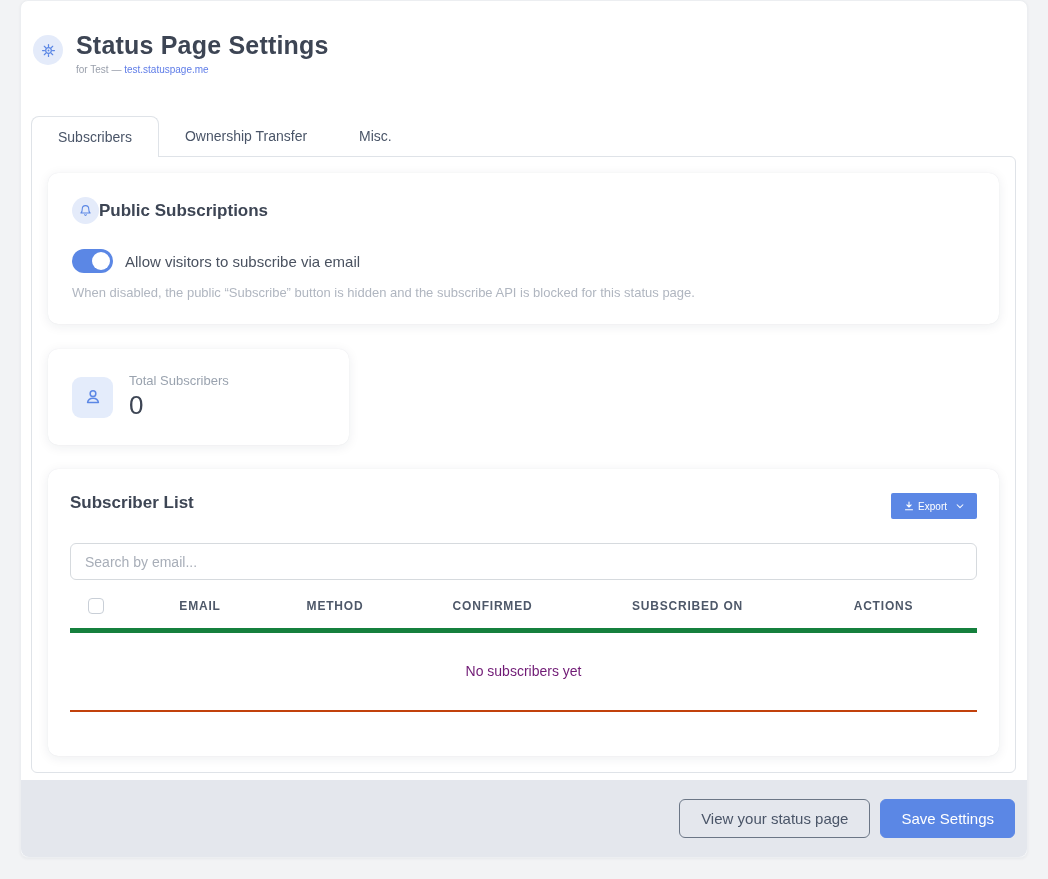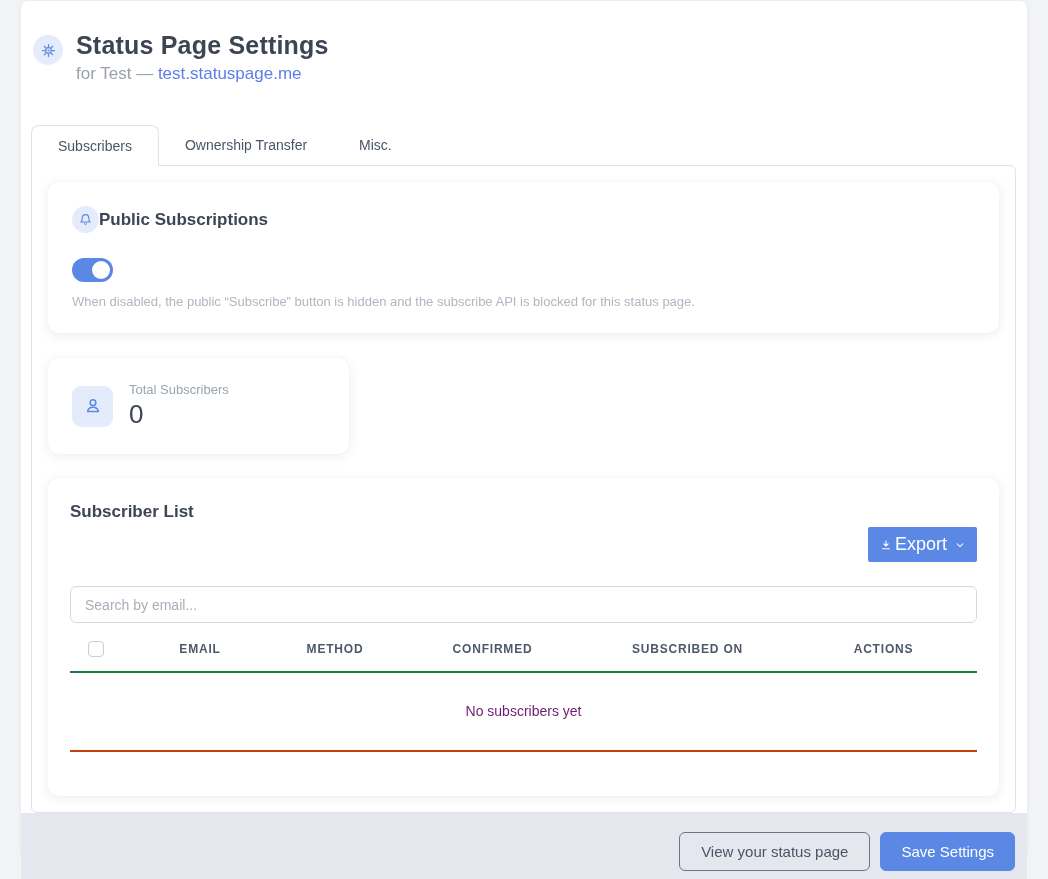--- a/index.html
+++ b/index.html
@@ -37,21 +37,21 @@
     margin-top: 4px;
   }
   .page-title {
     font-size: 25px;
     font-weight: 600;
     color: #3d4554;
     letter-spacing: 0.2px;
   }
   .page-subtitle {
     margin-top: 4px;
-    font-size: 17px;
+    font-size: 10px;
     color: #9aa0ac;
   }
   .page-subtitle a {
     color: #5f7de8;
     text-decoration: none;
     font-weight: 500;
   }
   
   .tabs-area { margin: 36px 11px 0 10px; }
   .tab-row { display: flex; }
@@ -135,47 +135,46 @@
   .stat-value { font-size: 26px; color: #3d4554; margin-top: 2px; }
   
   .list-card { margin-top: 24px; padding: 24px 22px; }
   .list-header { display: flex; align-items: flex-start; justify-content: space-between; }
   .list-title { font-size: 17px; font-weight: 600; color: #3d4554; }
   .export-btn {
     background: #5b87e5;
     color: #ffffff;
     border: none;
     border-radius: 2px;
-    font-size: 18px;
+    font-size: 10px;
     font-family: inherit;
     padding: 7px 12px;
     display: flex; align-items: center; gap: 3px;
     cursor: pointer;
-    margin-top: 25px;
   }
   .search-input {
     margin-top: 24px;
     width: 100%;
     height: 37px;
     border: 1px solid #d6dade;
     border-radius: 6px;
     padding: 0 14px;
     font-size: 14px;
     font-family: inherit;
     color: #4a5260;
     outline: none;
   }
   .search-input::placeholder { color: #a8aeb8; }
   .sub-table { margin-top: 18px; }
   .table-head {
     display: grid;
     grid-template-columns: 60px 140px 130px 185px 205px 1fr;
     align-items: center;
     padding-bottom: 14px;
-    border-bottom: 2px solid #15803d;
+    border-bottom: 5px solid #15803d;
   }
   .th {
     font-size: 12px;
     font-weight: 700;
     letter-spacing: 0.8px;
     color: #4e5869;
     text-align: center;
   }
   .checkbox {
     width: 16px; height: 16px;
@@ -265,20 +264,21 @@
             <path d="M18 9a6 6 0 0 0-12 0c0 6-2.5 7.5-2.5 7.5h17S18 15 18 9"></path>
             <path d="M10.3 20a2 2 0 0 0 3.4 0"></path>
           </svg>
         </div>
         <div class="section-title">Public Subscriptions</div>
       </div>
       <div class="toggle-row">
         <div class="toggle">
           <div class="knob"></div>
         </div>
+        <div class="toggle-label">Allow visitors to subscribe via email</div>
       </div>
       <div class="help-text">When disabled, the public “Subscribe” button is hidden and the subscribe API is blocked for this status page.</div>
     </div>
 
     <div class="inner-card stat-card">
       <div class="icon-square">
         <svg width="20" height="20" viewBox="0 0 24 24" fill="none" stroke="currentColor" stroke-width="1.8" stroke-linecap="round" stroke-linejoin="round">
           <circle cx="12" cy="8" r="3.4"></circle>
           <path d="M5.5 18.5c.6-3.4 3.2-5 6.5-5s5.9 1.6 6.5 5z"></path>
         </svg>

